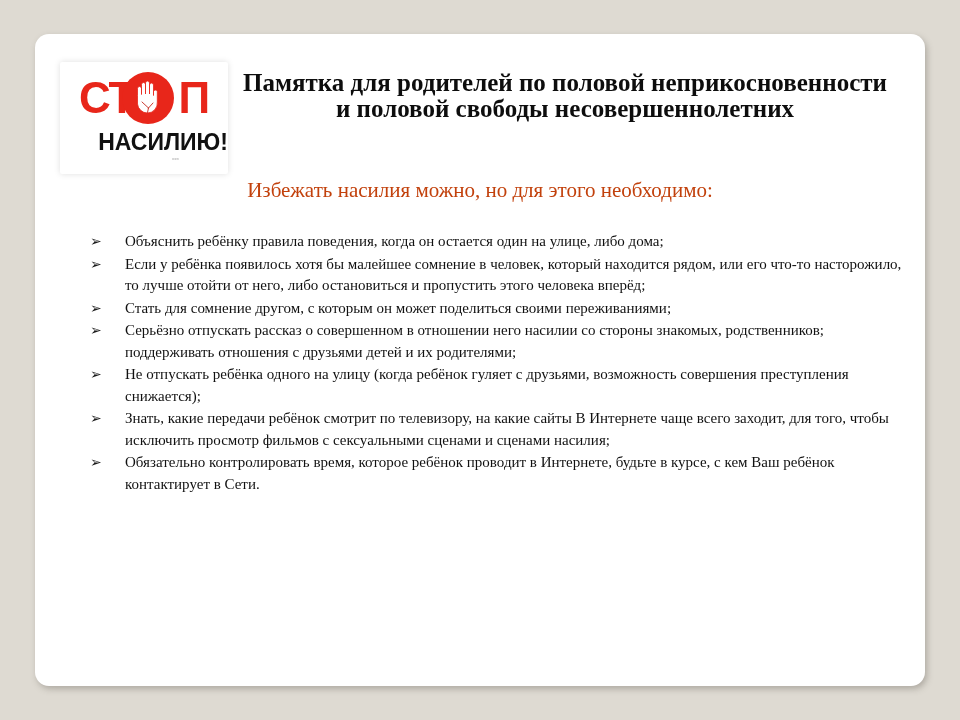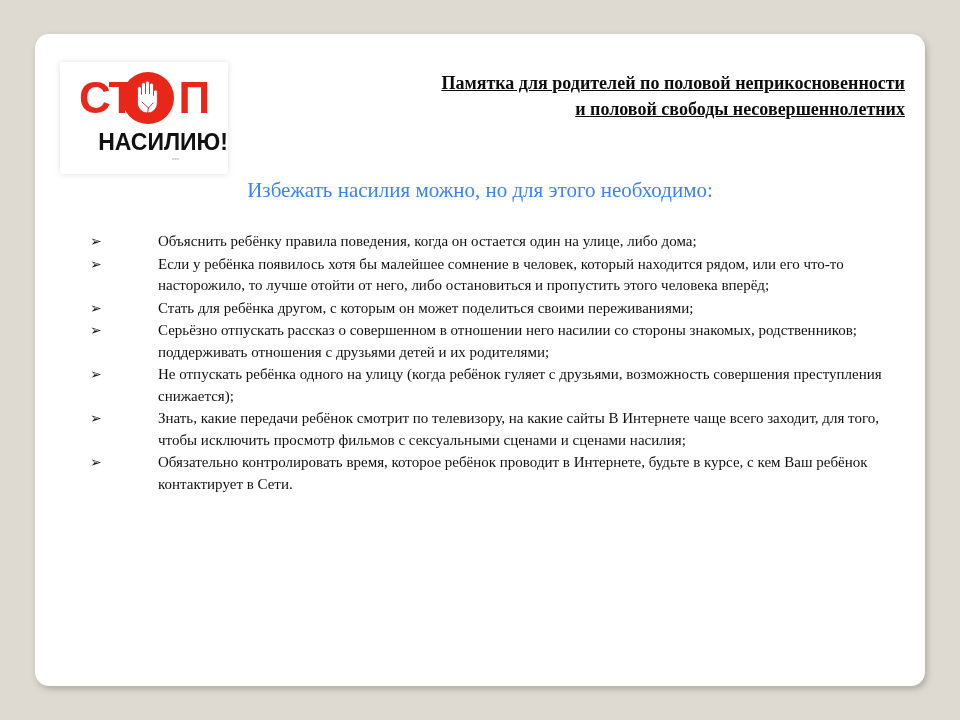--- a/index.html
+++ b/index.html
@@ -120,43 +120,42 @@
     color: #9a9a9a;
     white-space: nowrap;
     letter-spacing: 0.3px;
   }
 
   .doc-title {
     position: absolute;
     left: 190px;
     top: 36px;
     width: 680px;
-    text-align: right;
+    text-align: center;
     font-family: "Liberation Serif", "DejaVu Serif", serif;
     font-weight: bold;
-    font-size: 18px;
+    font-size: 25px;
     line-height: 26px;
     color: #0d0d0d;
-    text-decoration: underline;
   }
   .doc-title .t-line {
     display: block;
   }
 
   
   .subtitle {
     position: absolute;
     left: 45px;
     top: 141px;
     width: 800px;
     text-align: center;
     font-family: "Liberation Serif", "DejaVu Serif", serif;
     font-size: 21px;
     line-height: 30px;
-    color: #3b82f6;
+    color: #c2410c;
   }
 
   
   .bullet-list {
     position: absolute;
     left: 50px;
     top: 197px;
     width: 820px;
   }
   .bullet-item {
@@ -174,21 +173,20 @@
     left: 5px;
     top: 0;
     width: 18px;
     font-family: "DejaVu Sans", sans-serif;
     font-size: 14px;
     line-height: 21.5px;
     color: #1a1a1a;
   }
   .bullet-text {
     display: block;
-    margin-left: 33px;
   }
 
   
   .closing {
     position: absolute;
     left: 95px;
     top: 523px;
     width: 700px;
     text-align: center;
     font-family: "Liberation Serif", "DejaVu Serif", serif;
@@ -241,21 +239,21 @@
         <span class="bullet-text">Объяснить ребёнку правила поведения, когда он остается один на улице, либо дома;</span>
       </div>
 
       <div class="bullet-item">
         <span class="bullet-marker">➢</span>
         <span class="bullet-text">Если у ребёнка появилось хотя бы малейшее сомнение в человек, который находится рядом, или его что-то насторожило, то лучше отойти от него, либо остановиться и пропустить этого человека вперёд;</span>
       </div>
 
       <div class="bullet-item">
         <span class="bullet-marker">➢</span>
-        <span class="bullet-text">Стать для ребёнка другом, с которым он может поделиться своими переживаниями;</span>
+        <span class="bullet-text">Стать для сомнение другом, с которым он может поделиться своими переживаниями;</span>
       </div>
 
       <div class="bullet-item">
         <span class="bullet-marker">➢</span>
         <span class="bullet-text">Серьёзно отпускать рассказ о совершенном в отношении него насилии со стороны знакомых, родственников; поддерживать отношения с друзьями детей и их родителями;</span>
       </div>
 
       <div class="bullet-item">
         <span class="bullet-marker">➢</span>
         <span class="bullet-text">Не отпускать ребёнка одного на улицу (когда ребёнок гуляет с друзьями, возможность совершения преступления снижается);</span>

